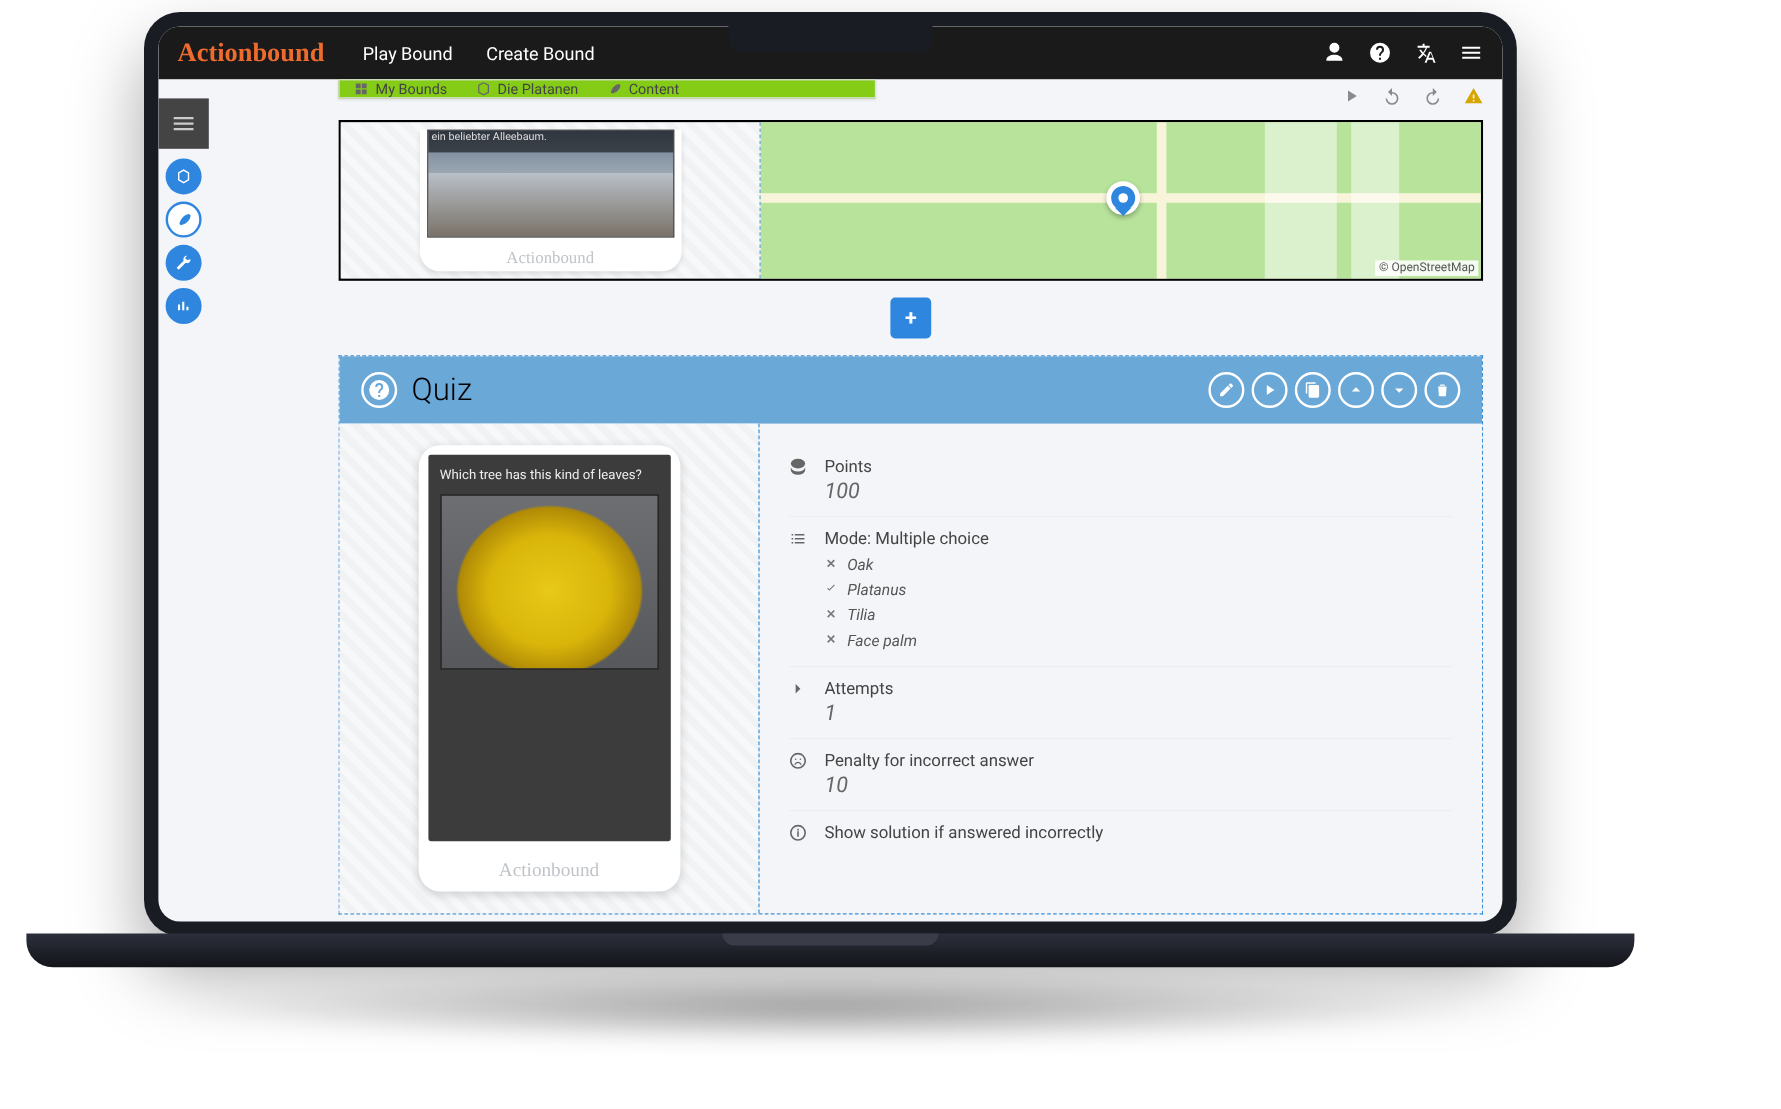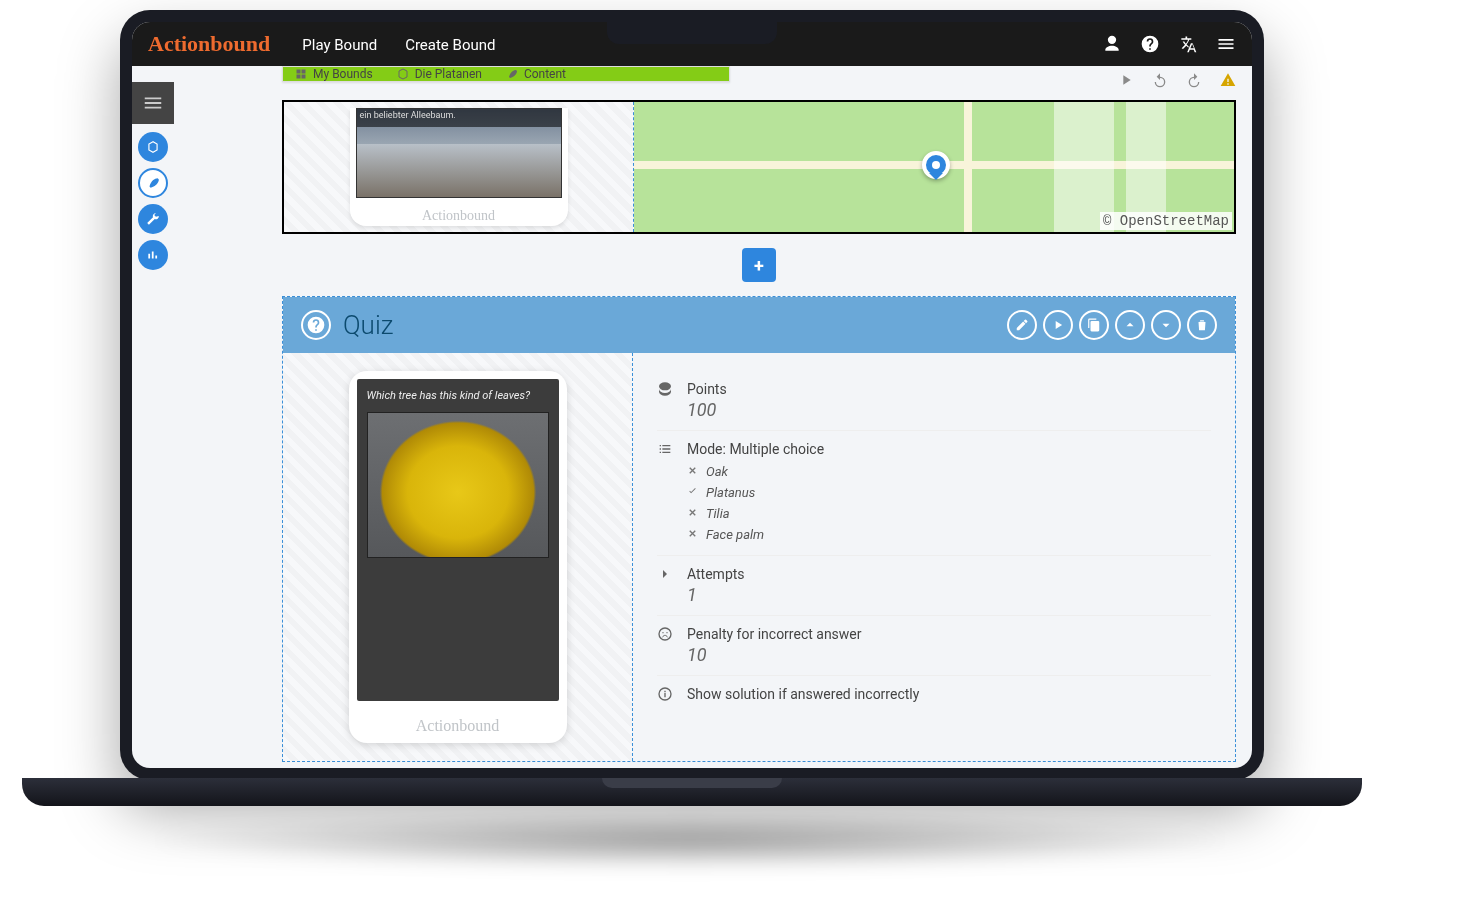--- a/index.html
+++ b/index.html
@@ -180,44 +180,44 @@
   .roads::after{left:0;top:45%;width:100%;height:8px;}
   .map-street{position:absolute;background:#fff;}
   .pin{
     position:absolute;left:48%;top:38%;
     width:28px;height:28px;background:#2e86de;border:4px solid #fff;border-radius:50%;
     box-shadow:0 2px 4px rgba(0,0,0,.3);
   }
   .pin::after{content:"";position:absolute;left:50%;top:88%;transform:translateX(-50%);
     border:7px solid transparent;border-top-color:#2e86de;}
   .pin .dot{position:absolute;left:50%;top:50%;transform:translate(-50%,-50%);width:8px;height:8px;background:#fff;border-radius:50%;}
-  .osm{position:absolute;right:2px;bottom:2px;background:rgba(255,255,255,.85);font-size:14px;color:#555;padding:1px 3px;font-family:Liberation Mono, monospace;}
+  .osm{position:absolute;right:2px;bottom:2px;background:rgba(255,255,255,.85);font-size:10px;color:#555;padding:1px 3px;}
   .add-row{display:flex;justify-content:center;margin:14px 0;}
   .add-btn{width:34px;height:34px;background:#2e86de;border-radius:4px;display:flex;align-items:center;justify-content:center;color:#fff;font-size:18px;font-weight:bold;}
   
   .quiz-card{border:1px dashed #3a8fd8;}
   .quiz-head{
-    background:#6aa8d8;height:56px;color:#0c4a6e;
+    background:#6aa8d8;height:56px;color:#000000;
     display:flex;align-items:center;padding:0 18px;gap:12px;
   }
   .quiz-head h2{font-weight:300;font-size:26px;}
   .actions{margin-left:auto;display:flex;gap:6px;}
   .act-btn{width:30px;height:30px;border:2px solid #fff;border-radius:50%;display:flex;align-items:center;justify-content:center;}
   .act-btn svg{width:14px;height:14px;fill:#fff;}
   .quiz-body{display:flex;min-height:400px;}
   .quiz-left{
     width:350px;border-right:1px dashed #3a8fd8;
     background:repeating-linear-gradient(45deg,#f7f8fa,#f7f8fa 6px,#f1f2f4 6px,#f1f2f4 12px);
     display:flex;align-items:center;justify-content:center;padding:18px 0;
   }
   .phone{
     width:218px;height:372px;background:#fff;border-radius:18px;padding:8px;
     box-shadow:0 2px 8px rgba(0,0,0,.15);position:relative;
   }
-  .phone-inner{background:#3c3c3c;height:322px;border-radius:2px;padding:10px;color:#eee;font-size:11px;font-style:italic;}
+  .phone-inner{background:#3c3c3c;height:322px;border-radius:2px;padding:10px;color:#eee;font-size:11px;}
   .leaf-img{
     margin-top:10px;height:146px;
     background:
       radial-gradient(ellipse 70% 80% at 50% 55%, #e8c818 0%, #d9b50a 40%, #b08a06 60%, transparent 62%),
       linear-gradient(#6d6f72,#56585b);
     border:1px solid #222;
     position:relative;
   }
   .phone .brandtext{position:absolute;bottom:8px;left:0;right:0;text-align:center;font-family:"Brush Script MT",cursive;color:#c0c4c8;font-size:16px;}
   .quiz-right{flex:1;padding:18px 24px;color:#444;font-size:14px;}

